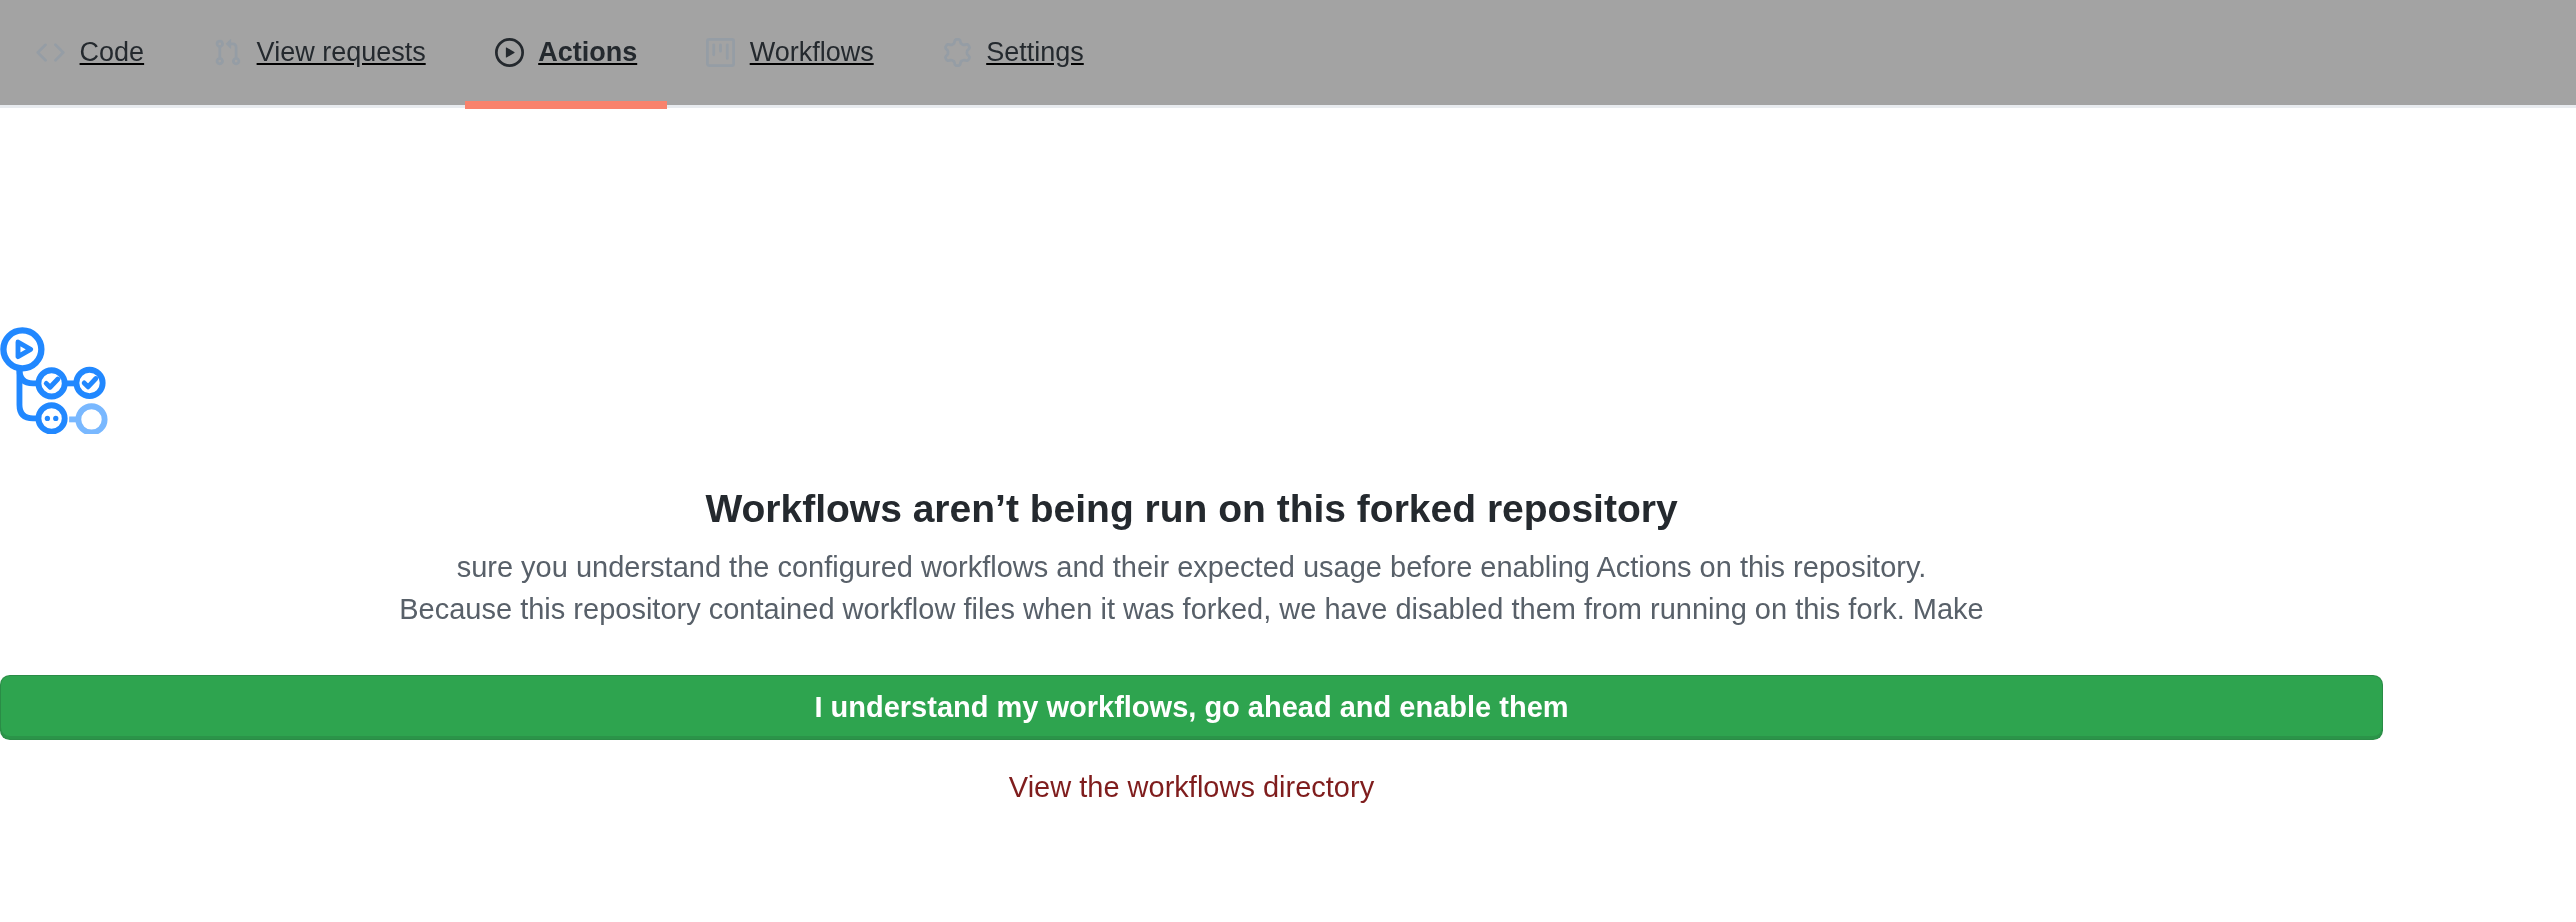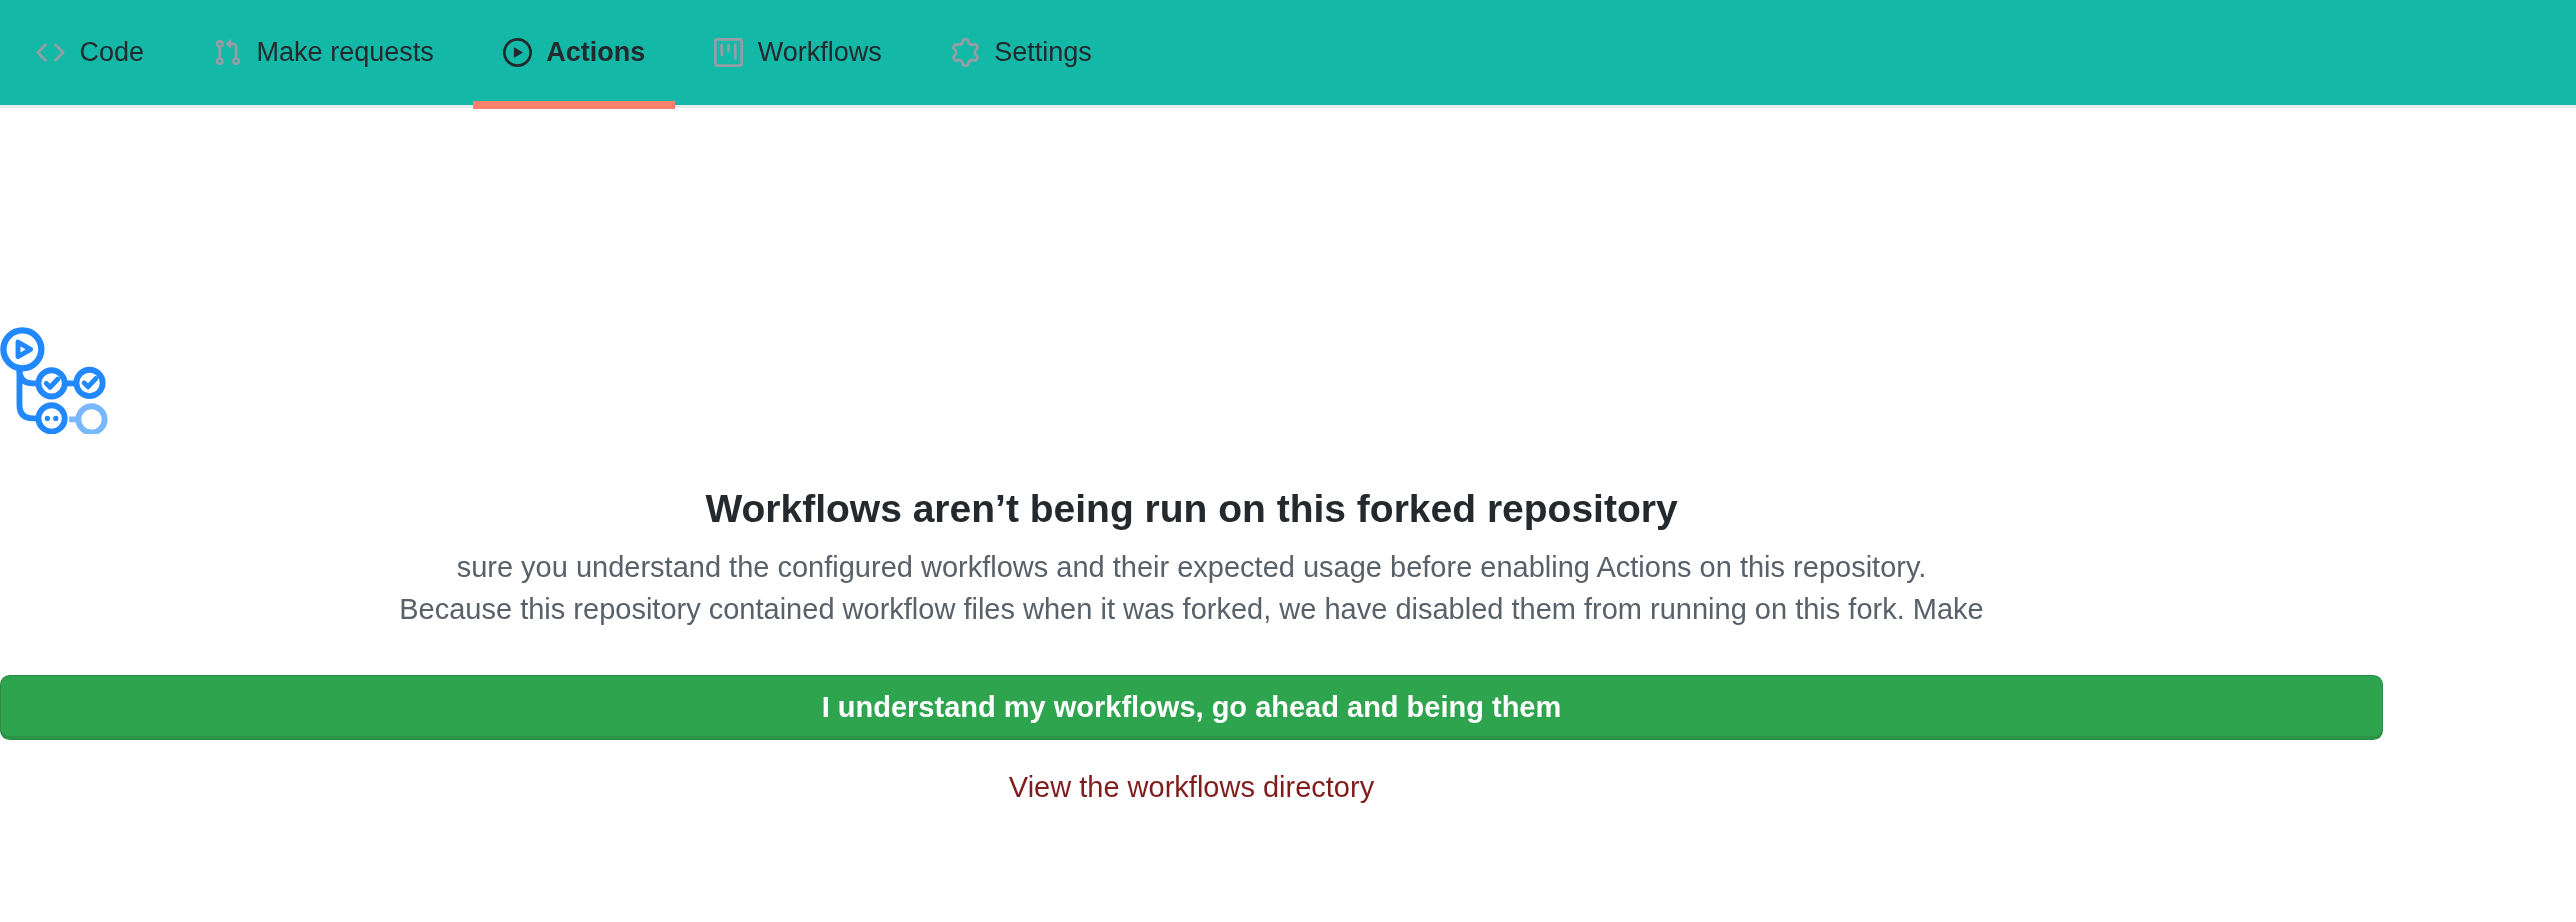--- a/index.html
+++ b/index.html
@@ -8,23 +8,24 @@
     background: #ffffff;
     font-family: "Liberation Sans", "DejaVu Sans", sans-serif;
     overflow: hidden;
   }
 
   
   .repo-nav {
     display: flex;
     align-items: stretch;
     height: 108px;
-    background: #14b8a6;
+    background: #a3a3a3;
     border-bottom: 3.9px solid #e8ebef;
     padding-left: 5.9px;
+    text-decoration: underline;
   }
   .tab {
     position: relative;
     display: flex;
     align-items: center;
     gap: 14.7px;
     padding: 0 30px;
     margin-right: 8.8px;
     font-size: 27px;
     color: #24292e;
@@ -99,21 +100,21 @@
     <svg class="octicon" viewBox="0 0 16 16" fill="currentColor" aria-hidden="true">
         <path d="M4.72 3.22a.75.75 0 011.06 1.06L2.06 8l3.72 3.72a.75.75 0 11-1.06 1.06L.47 8.53a.75.75 0 010-1.06l4.25-4.25zm6.56 0a.75.75 0 10-1.06 1.06L13.94 8l-3.72 3.72a.75.75 0 101.06 1.06l4.25-4.25a.75.75 0 000-1.06l-4.25-4.25z"></path>
       </svg>
     <span>Code</span>
   </div>
 
   <div class="tab">
     <svg class="octicon" viewBox="0 0 16 16" fill="currentColor" aria-hidden="true">
         <path d="M7.177 3.073L9.573.677A.25.25 0 0110 .854v4.792a.25.25 0 01-.427.177L7.177 3.427a.25.25 0 010-.354zM3.75 2.5a.75.75 0 100 1.5.75.75 0 000-1.5zm-2.25.75a2.25 2.25 0 113 2.122v5.256a2.251 2.251 0 11-1.5 0V5.372A2.25 2.25 0 011.5 3.25zM11 2.5h-1V4h1a1 1 0 011 1v5.628a2.251 2.251 0 101.5 0V5A2.5 2.5 0 0011 2.5zm1 10.25a.75.75 0 111.5 0 .75.75 0 01-1.5 0zM3.75 12a.75.75 0 100 1.5.75.75 0 000-1.5z"></path>
       </svg>
-    <span>Make requests</span>
+    <span>View requests</span>
   </div>
 
   <div class="tab active">
     <svg class="octicon" viewBox="0 0 16 16" fill="currentColor" aria-hidden="true">
         <path d="M1.5 8a6.5 6.5 0 1113 0 6.5 6.5 0 01-13 0zM8 0a8 8 0 100 16A8 8 0 008 0zM6.379 5.227A.25.25 0 006 5.442v5.117a.25.25 0 00.379.214l4.264-2.559a.25.25 0 000-.428L6.379 5.227z"></path>
       </svg>
     <span>Actions</span>
   </div>
 
   <div class="tab">
@@ -155,17 +156,17 @@
     <circle cx="94" cy="97" r="13.5" fill="#ffffff" stroke="#79b8ff" stroke-width="6"></circle>
   </svg>
 
   <h3 class="bs-title">Workflows aren’t being run on this forked repository</h3>
 
   <p class="bs-desc">
     <span style="display:block">sure you understand the configured workflows and their expected usage before enabling Actions on this repository.</span>
     <span style="display:block">Because this repository contained workflow files when it was forked, we have disabled them from running on this fork. Make</span>
   </p>
 
-  <button class="enable-btn">I understand my workflows, go ahead and being them</button>
+  <button class="enable-btn">I understand my workflows, go ahead and enable them</button>
 
   <a class="dir-link" href="#">View the workflows directory</a>
 </main>
 
 
 </body></html>

